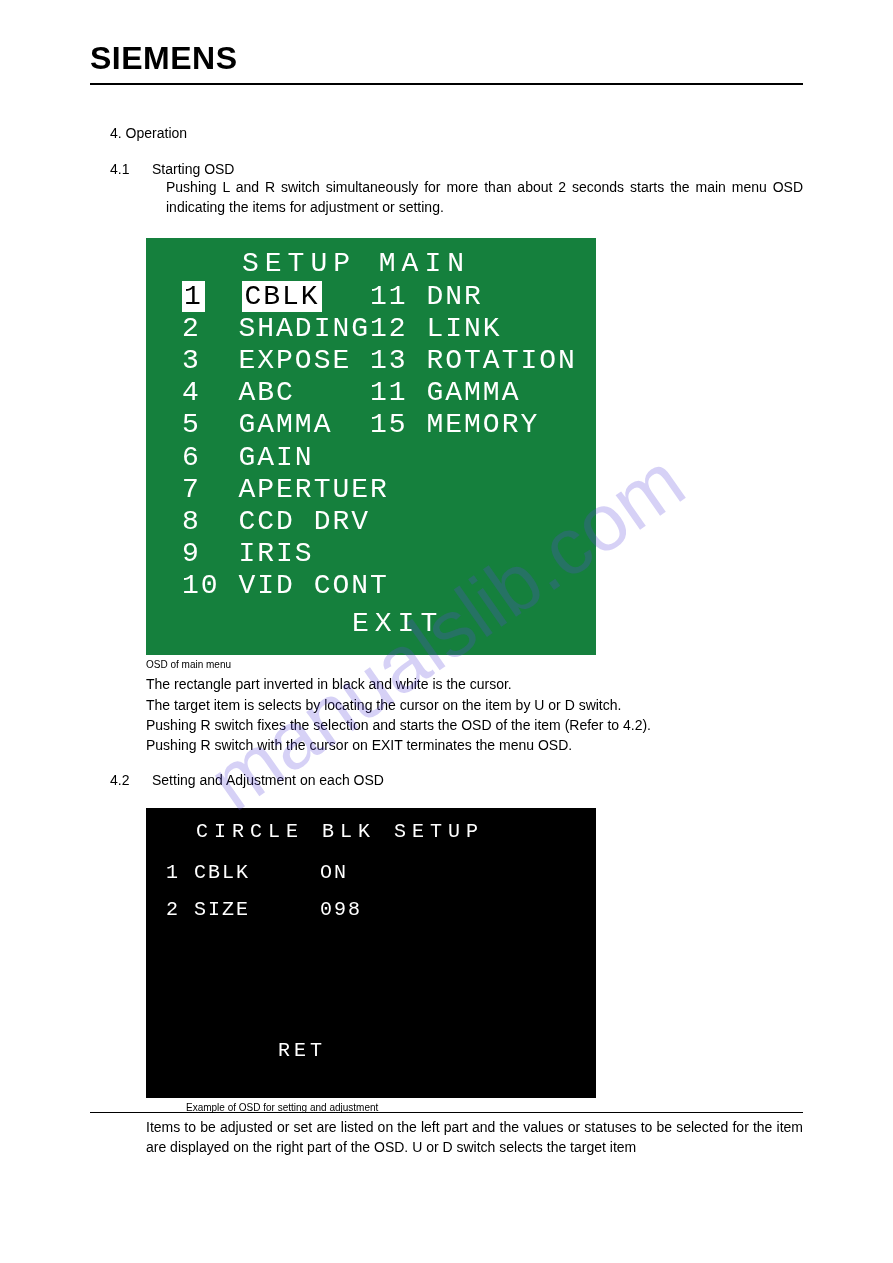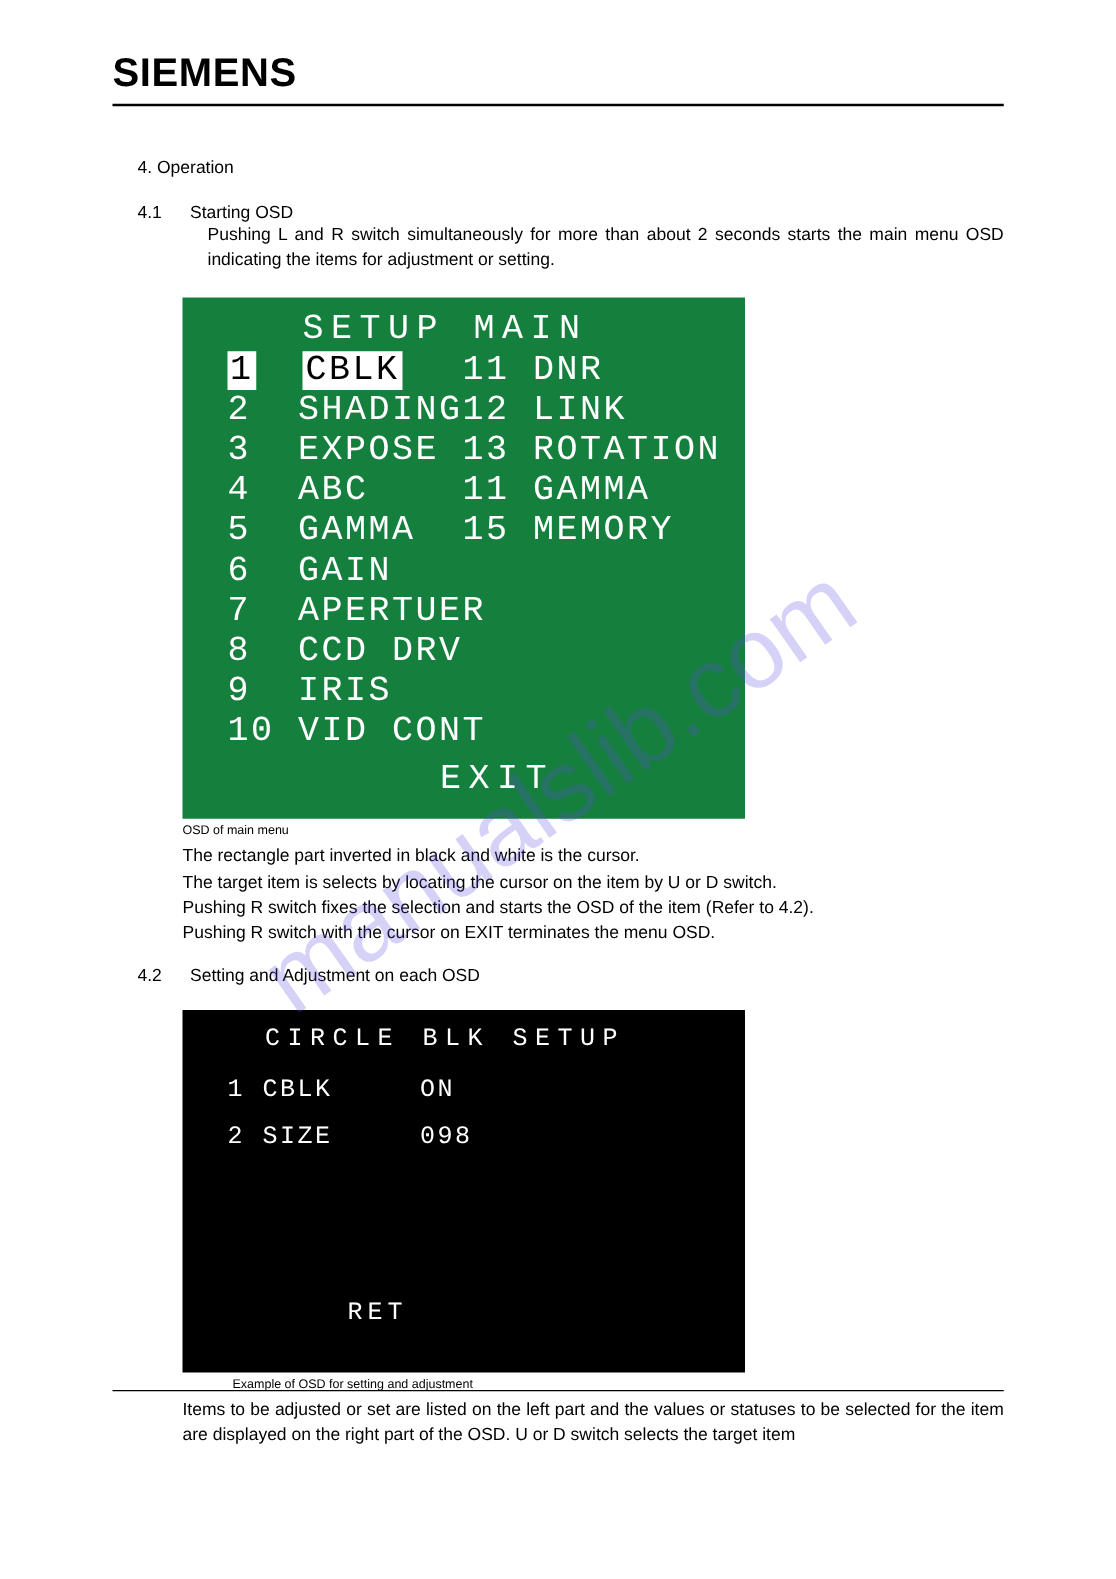--- a/index.html
+++ b/index.html
@@ -91,21 +91,21 @@
     margin-bottom: 4px;
   }
   .osd2 {
     background: #000;
     color: #fff;
     font-family: "Courier New", monospace;
     font-size: 20px;
     letter-spacing: 2px;
     width: 450px;
     margin: 4px 0 4px 56px;
-    padding: 12px 20px 16px 36px;
+    padding: 12px 20px 16px 20px;
     box-sizing: border-box;
     height: 290px;
     position: relative;
   }
   .osd2 .title2 {
     letter-spacing: 6px;
     padding-left: 30px;
     margin-bottom: 18px;
   }
   .osd2 .line { white-space: pre; margin-bottom: 14px; }

